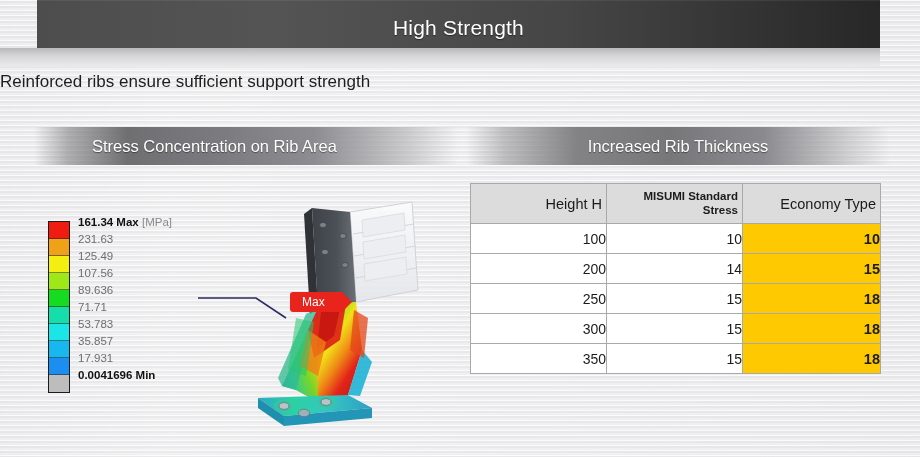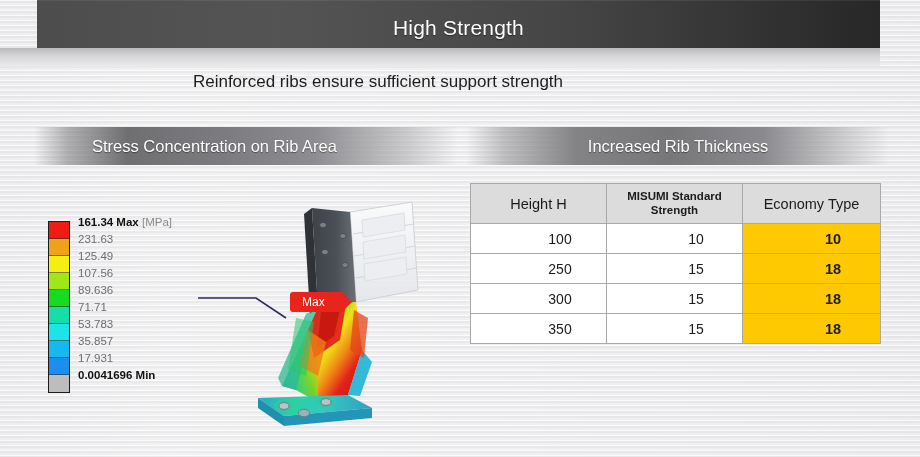--- a/index.html
+++ b/index.html
@@ -41,21 +41,21 @@
     text-shadow:0 1px 1px rgba(0,0,0,.5);
   }
   .title-shadow{
     position:absolute; left:0; top:48px; width:880px; height:18px;
     background:linear-gradient(to bottom,#b9b9bb 0%,#d6d6d8 45%,#eaeaec 100%);
   }
 
   
   .subtitle{
     position:absolute; left:0; top:72px; width:756px;
-    text-align:center; color:#1d1d1d; font-size:17px;
+    color:#1d1d1d; font-size:17px;
   }
 
   
   .section-bar{
     position:absolute; height:38px; display:flex; align-items:center;text-align:center;
   }
   .section-bar .bar-label{
     color:#ffffff; font-size:16.5px; position:relative; z-index:2;
     text-shadow:0 1px 1px rgba(0,0,0,.45);
   }
@@ -110,21 +110,21 @@
   .leader-line{ position:absolute; left:196px; top:280px; width:110px; height:40px; }
 
   
   .data-table{
     position:absolute; left:470px; top:183px; width:410px;
     border-collapse:collapse; table-layout:fixed;
     background:#ffffff;
   }
   .data-table th, .data-table td{
     border:1px solid #a9a9a9;
-    text-align:center; color:#1b1b1b;
+    text-align:right; color:#1b1b1b;
     font-weight:normal;
   }
   .data-table th{
     background:#dcdcdc; height:40px; font-size:14.5px; padding:0 4px;
   }
   .data-table th.small{ font-size:11.5px; font-weight:bold; line-height:1.15; }
   .data-table td{ height:30px; font-size:14px;padding-left:43px; }
   .data-table td.accent{ font-weight:bold; font-size:14.5px; }
   .col-h{ width:136px; }
   .col-std{ width:136px; }
@@ -287,31 +287,36 @@
 
 <table class="data-table">
   <colgroup>
     <col class="col-h">
       <col class="col-std">
       <col class="col-eco">
   </colgroup>
   <thead>
     <tr>
       <th class="col-h">Height H</th>
-      <th class="small">MISUMI Standard Strength</th>
+      <th class="small">MISUMI Standard Stress</th>
       <th class="col-eco">Economy Type</th>
     </tr>
   </thead>
   <tbody id="table-body">
       <tr>
         <td>100</td>
         <td>10</td>
         <td class="accent" style="background: rgb(255, 201, 0);">10</td>
       </tr>
       <tr>
+        <td>200</td>
+        <td>14</td>
+        <td class="accent" style="background: rgb(255, 201, 0);">15</td>
+      </tr>
+      <tr>
         <td>250</td>
         <td>15</td>
         <td class="accent" style="background: rgb(255, 201, 0);">18</td>
       </tr>
       <tr>
         <td>300</td>
         <td>15</td>
         <td class="accent" style="background: rgb(255, 201, 0);">18</td>
       </tr>
       <tr>

